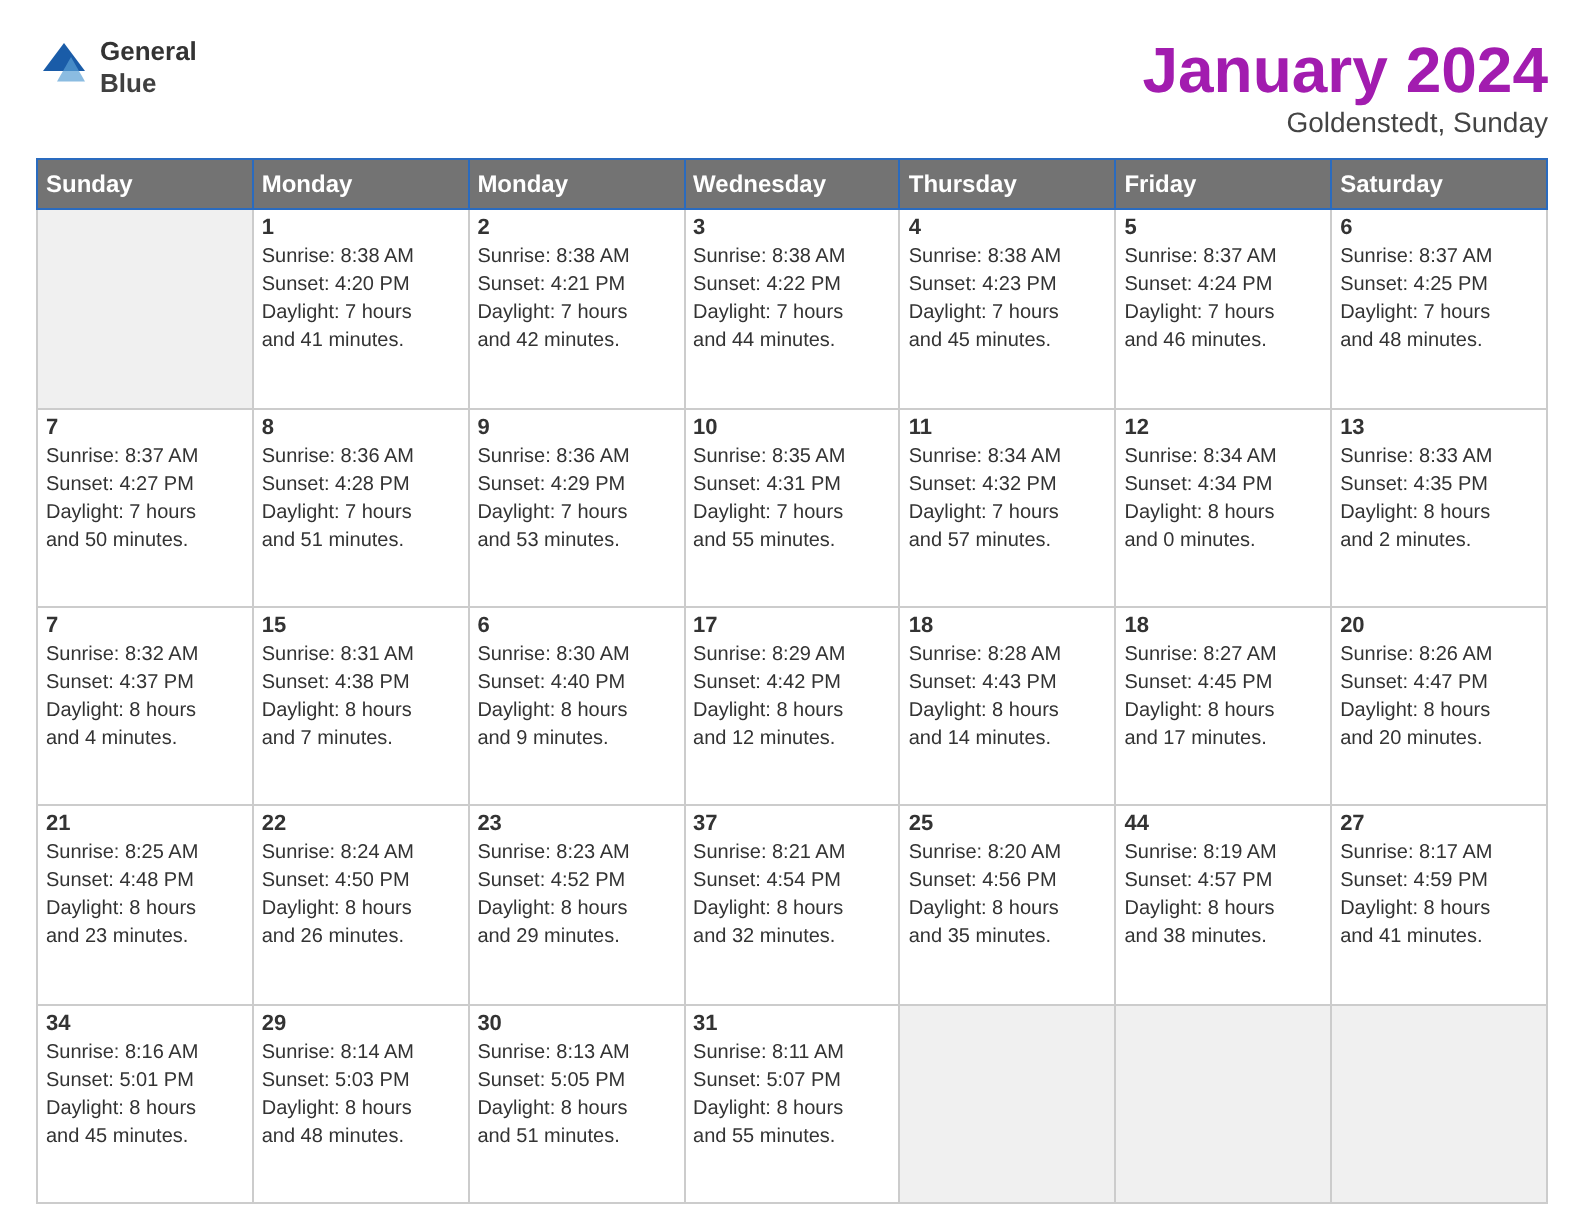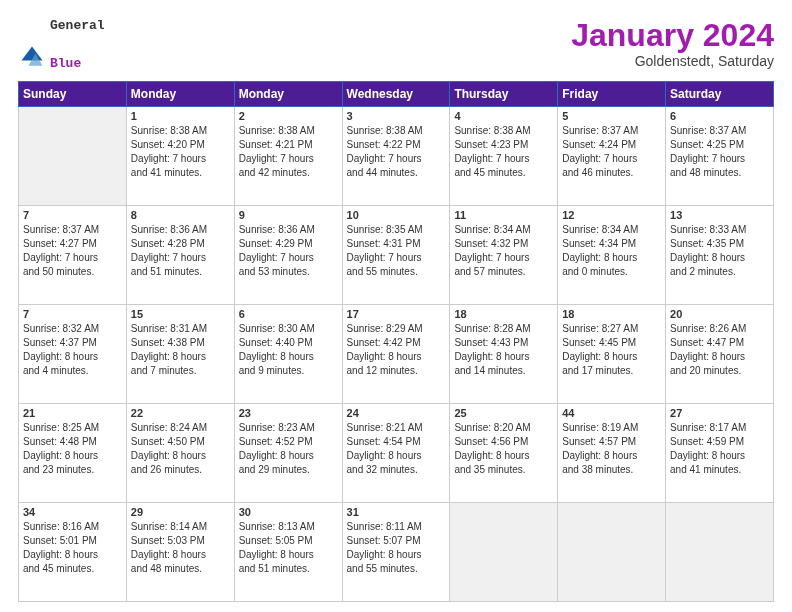--- a/index.html
+++ b/index.html
@@ -18,33 +18,32 @@
       flex-direction: column;
     }
     .header {
       display: flex;
       justify-content: space-between;
       align-items: flex-start;
       margin-bottom: 10px;
     }
     .logo {
       display: flex;
-      align-items: flex-end;
+      align-items: flex-start;
       gap: 4px;
-      font-family: Liberation Mono, monospace;
     }
     .logo-text {
       display: flex;
       flex-direction: column;
       font-size: 13px;
       font-weight: bold;
       line-height: 1.2;
     }
     .logo-text .general { color: #333; }
-    .logo-text .blue { color: #a21caf; margin-top: 22px; }
+    .logo-text .blue { color: #404040; }
     .logo-icon {
       width: 28px;
       height: 28px;
     }
     .title-block {
       text-align: right;
     }
     .month-title {
       font-size: 32px;
       font-weight: bold;
@@ -56,21 +55,21 @@
       color: #444;
     }
     .calendar {
       flex: 1;
       border: 1px solid #ccc;
       border-collapse: collapse;
       width: 100%;
       table-layout: fixed;
     }
     .calendar th {
-      background: #4c1d95;
+      background: #737373;
       color: #fff;
       font-size: 12px;
       font-weight: bold;
       padding: 5px 4px;
       text-align: left;
       border: 1px solid #2a6bbf;
     }
     .calendar td {
       border: 1px solid #ccc;
       vertical-align: top;
@@ -105,21 +104,21 @@
         <polygon points="16,4 28,20 4,20" fill="#1a5ca8"></polygon>
         <polygon points="20,12 28,26 12,26" fill="#5a9fd4" opacity="0.7"></polygon>
       </svg>
       <div class="logo-text">
         <span class="general">General</span>
         <span class="blue">Blue</span>
       </div>
     </div>
     <div class="title-block">
       <div class="month-title">January 2024</div>
-      <div class="subtitle">Goldenstedt, Saturday</div>
+      <div class="subtitle">Goldenstedt, Sunday</div>
     </div>
   </div>
 
   <table class="calendar">
     <thead>
       <tr>
       <th>Sunday</th>
           <th>Monday</th>
           <th>Monday</th>
           <th>Wednesday</th>
@@ -223,21 +222,21 @@
           </td>
           <td>
             <span class="day-num">22</span>
             <div class="cell-text">Sunrise: 8:24 AM<br>Sunset: 4:50 PM<br>Daylight: 8 hours<br>and 26 minutes.</div>
           </td>
           <td>
             <span class="day-num">23</span>
             <div class="cell-text">Sunrise: 8:23 AM<br>Sunset: 4:52 PM<br>Daylight: 8 hours<br>and 29 minutes.</div>
           </td>
           <td>
-            <span class="day-num">24</span>
+            <span class="day-num">37</span>
             <div class="cell-text">Sunrise: 8:21 AM<br>Sunset: 4:54 PM<br>Daylight: 8 hours<br>and 32 minutes.</div>
           </td>
           <td>
             <span class="day-num">25</span>
             <div class="cell-text">Sunrise: 8:20 AM<br>Sunset: 4:56 PM<br>Daylight: 8 hours<br>and 35 minutes.</div>
           </td>
           <td>
             <span class="day-num">44</span>
             <div class="cell-text">Sunrise: 8:19 AM<br>Sunset: 4:57 PM<br>Daylight: 8 hours<br>and 38 minutes.</div>
           </td>

